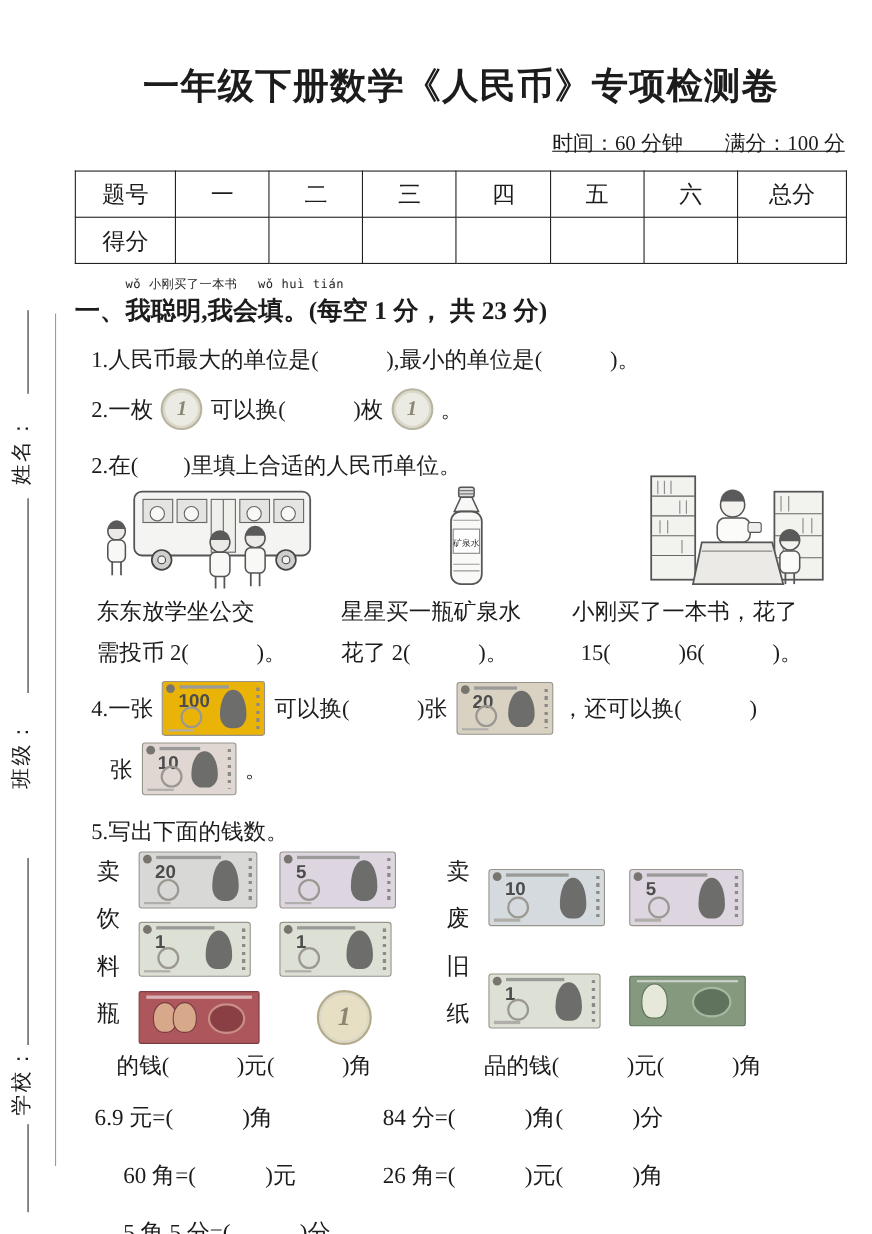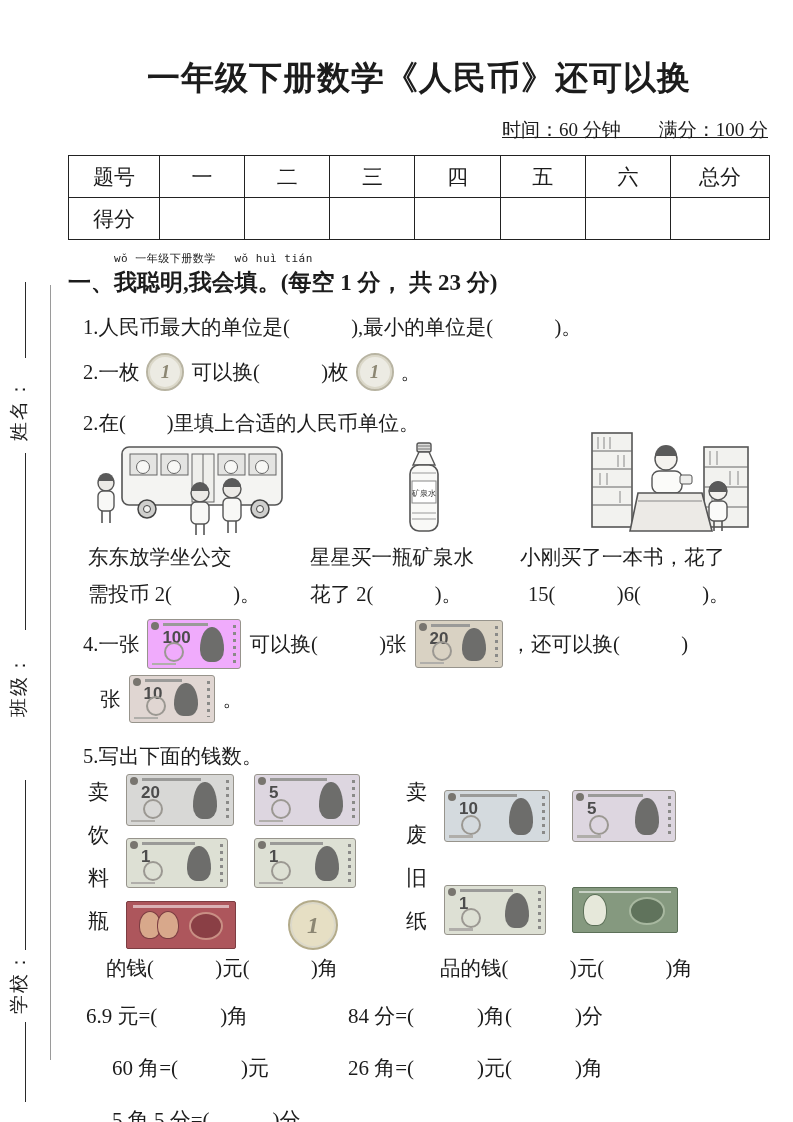--- a/index.html
+++ b/index.html
@@ -89,21 +89,21 @@
   <div class="vline" style="top:282px;height:76px;"></div>
   <div class="side-label" style="top:441px;">姓名：</div>
   <div class="vline" style="top:453px;height:177px;"></div>
   <div class="side-label" style="top:717px;">班级：</div>
   <div class="vline" style="top:780px;height:170px;"></div>
   <div class="side-label" style="top:1014px;">学校：</div>
   <div class="vline" style="top:1022px;height:80px;"></div>
 
   <div class="main">
 
-    <div class="title">一年级下册数学《人民币》还可以换</div>
+    <div class="title">一年级下册数学《人民币》专项检测卷</div>
     <div class="meta">时间：60 分钟　　满分：100 分</div>
 
     <table class="score">
       <tbody>
           <tr>
         <td class="c0">题号</td>
         <td>一</td>
         <td>二</td>
         <td>三</td>
         <td>四</td>
@@ -118,21 +118,21 @@
         <td></td>
         <td></td>
         <td></td>
         <td></td>
         <td class="c7"></td>
       </tr>
     </tbody>
       </table>
 
     <div class="sec1">
-      <span class="pinyin">wǒ 一年级下册数学　 wǒ huì tián</span>
+      <span class="pinyin">wǒ 小刚买了一本书　 wǒ huì tián</span>
       <span>一、我聪明,我会填。(每空 1 分， 共 23 分)</span>
     </div>
 
     <div class="qline">1.人民币最大的单位是(　　　),最小的单位是(　　　)。</div>
 
     <div class="q2row">
       <span>2.一枚</span>
       <span class="coin coin-s">
           <i>1</i>
         </span>
@@ -238,21 +238,21 @@
       <div class="cap" style="left:20px;top:0;">东东放学坐公交</div>
       <div class="cap" style="left:20px;top:37px;">需投币 2(　　　)。</div>
       <div class="cap" style="left:242px;top:0;">星星买一瓶矿泉水</div>
       <div class="cap" style="left:242px;top:37px;">花了 2(　　　)。</div>
       <div class="cap" style="left:452px;top:0;">小刚买了一本书，花了</div>
       <div class="cap" style="left:460px;top:37px;">15(　　　)6(　　　)。</div>
     </div>
 
     <div class="q4line">
       <span>4.一张</span>
-      <span class="note" style="width:92px;height:48px;background:#f0abfc;">
+      <span class="note" style="width:92px;height:48px;background:#eab308;">
         <span class="bank"></span>
         <span class="em"></span>
         <span class="val">100</span>
         <span class="seal"></span>
         <span class="portrait"></span>
         <span class="edge"></span>
         <span class="serial"></span>
       </span>
       <span>可以换(　　　)张</span>
       <span class="note" style="width:86px;height:46px;background:#d9d2c3;">

